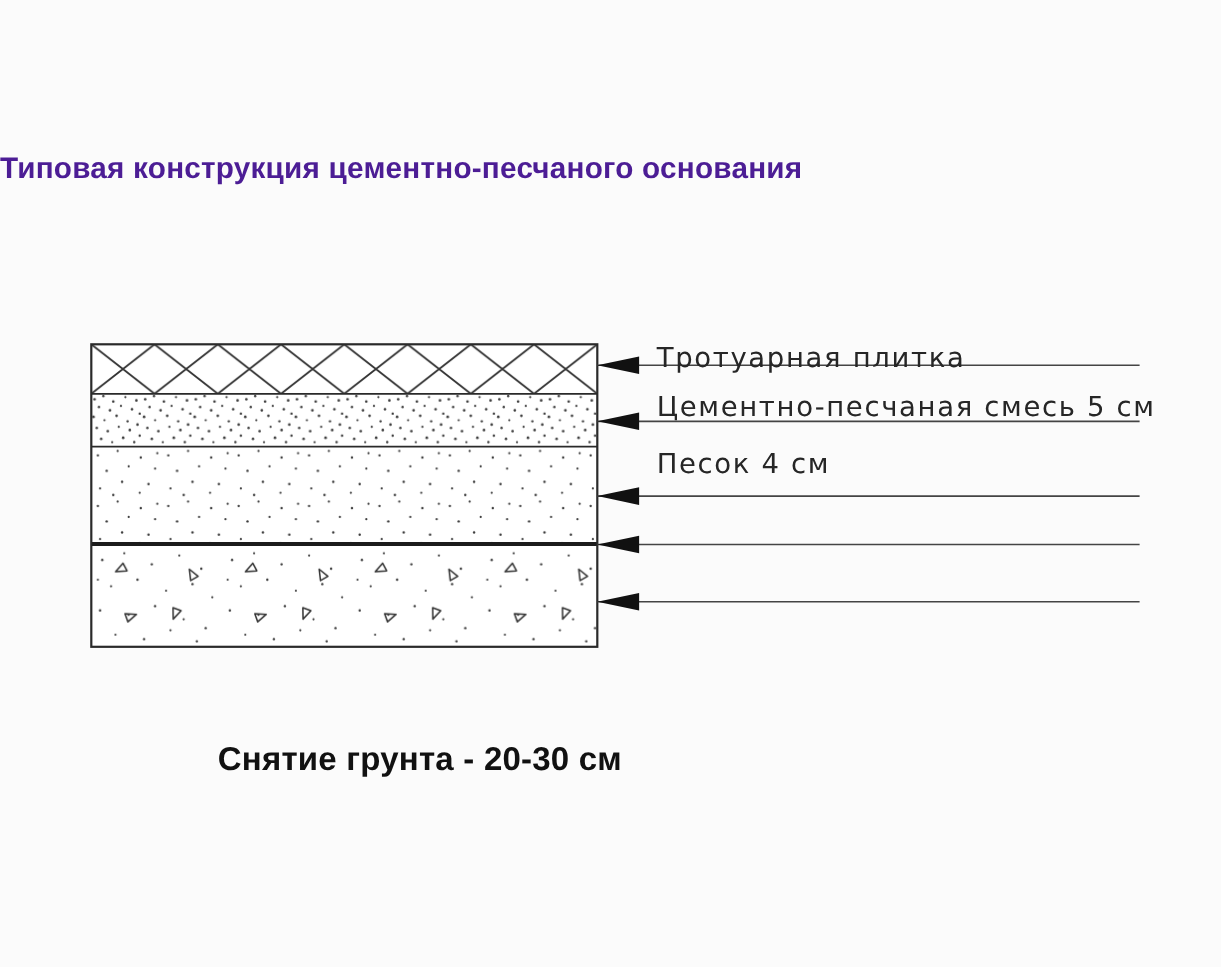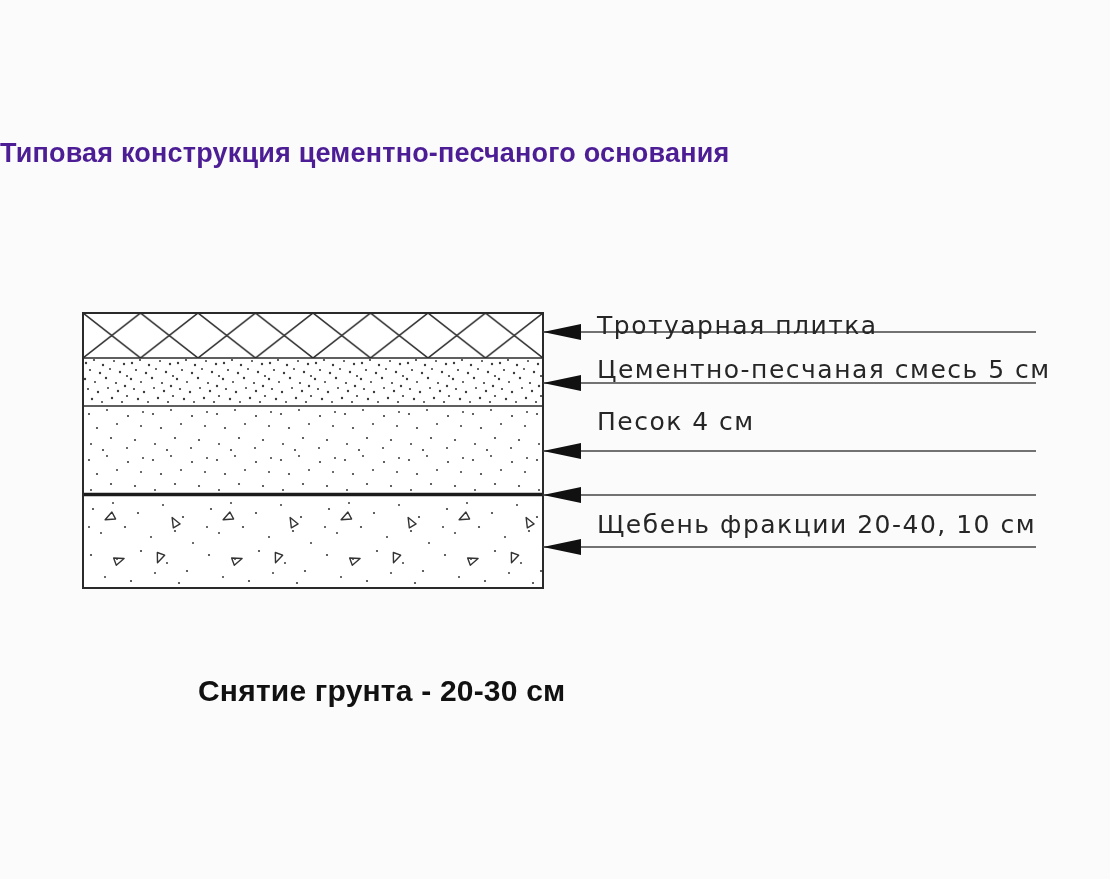--- a/index.html
+++ b/index.html
@@ -166,17 +166,16 @@
       <polygon points="543,383 581,375 581,391"></polygon>
       <polygon points="543,451 581,443 581,459"></polygon>
       <polygon points="543,495 581,487 581,503"></polygon>
       <polygon points="543,547 581,539 581,555"></polygon>
     </g>
   </svg>
 
   <div class="layer-label lbl-1">Тротуарная плитка</div>
   <div class="layer-label lbl-2">Цементно-песчаная смесь 5 см</div>
   <div class="layer-label lbl-3">Песок 4 см</div>
-  <div class="layer-label lbl-5">Щебень фракции 20-40, 10 см</div>
 
   <div class="footer-note">Снятие грунта - 20-30 см</div>
 
 </div>
 
 </body></html>

